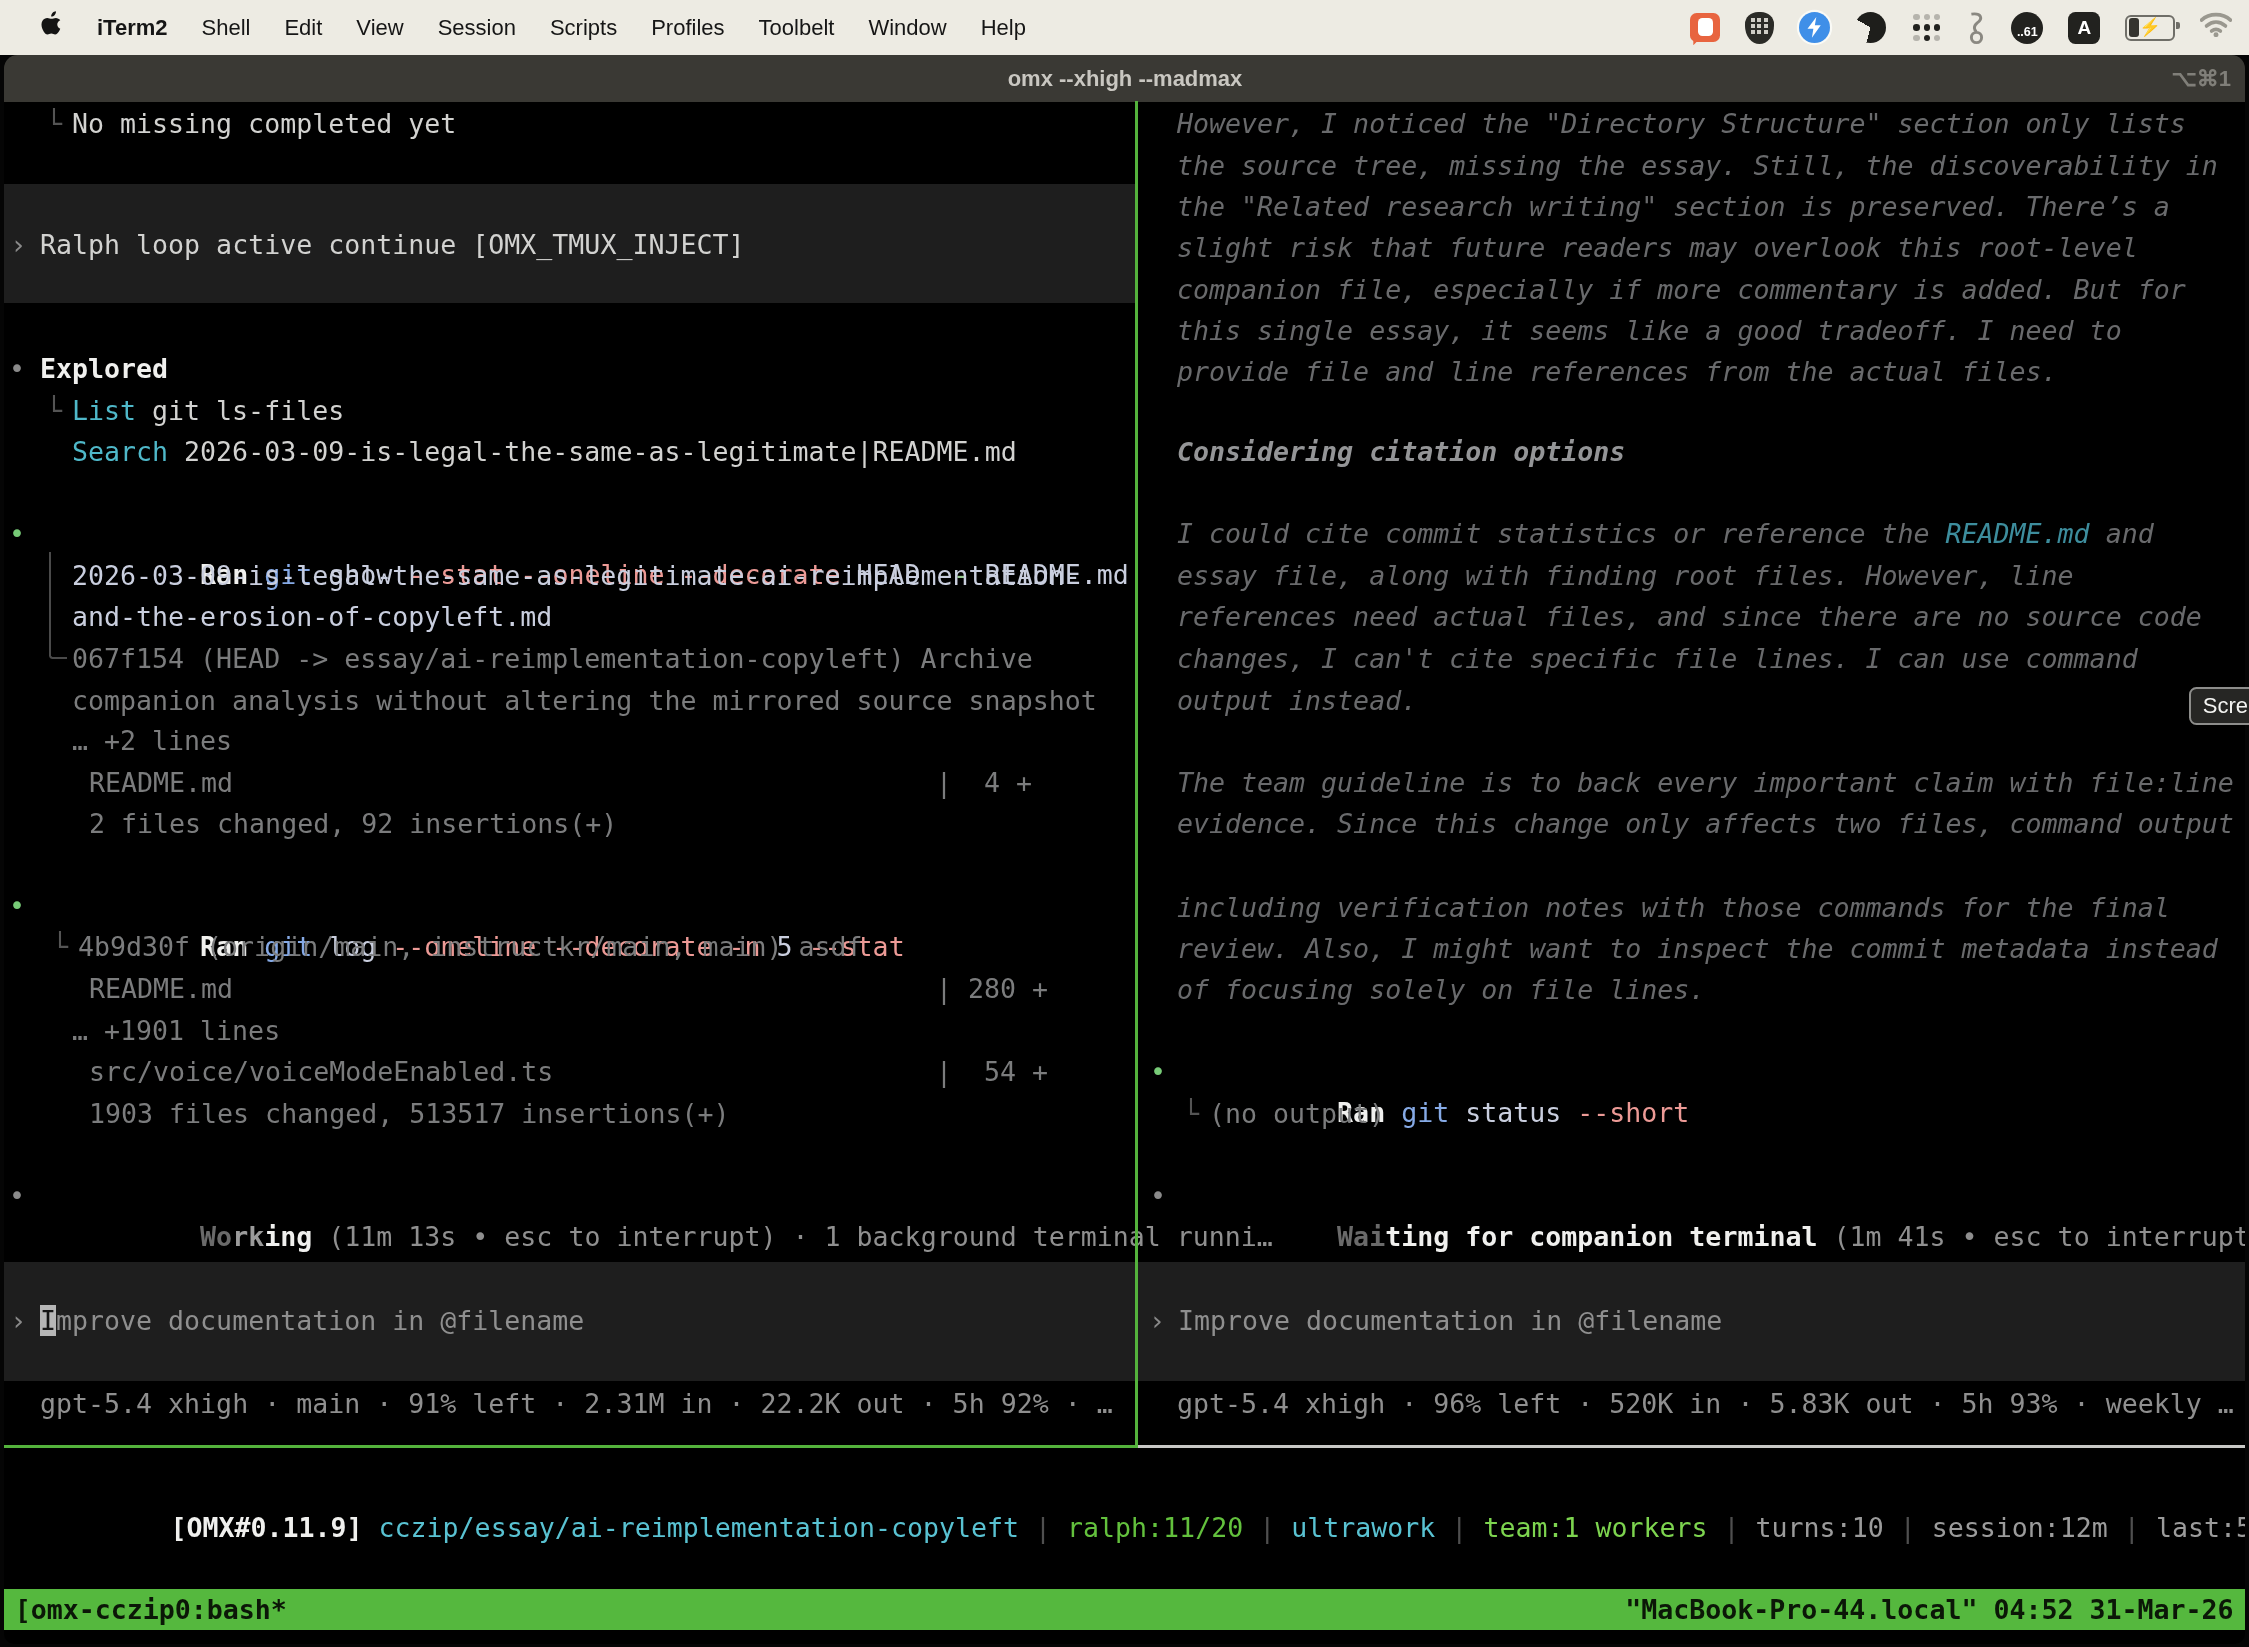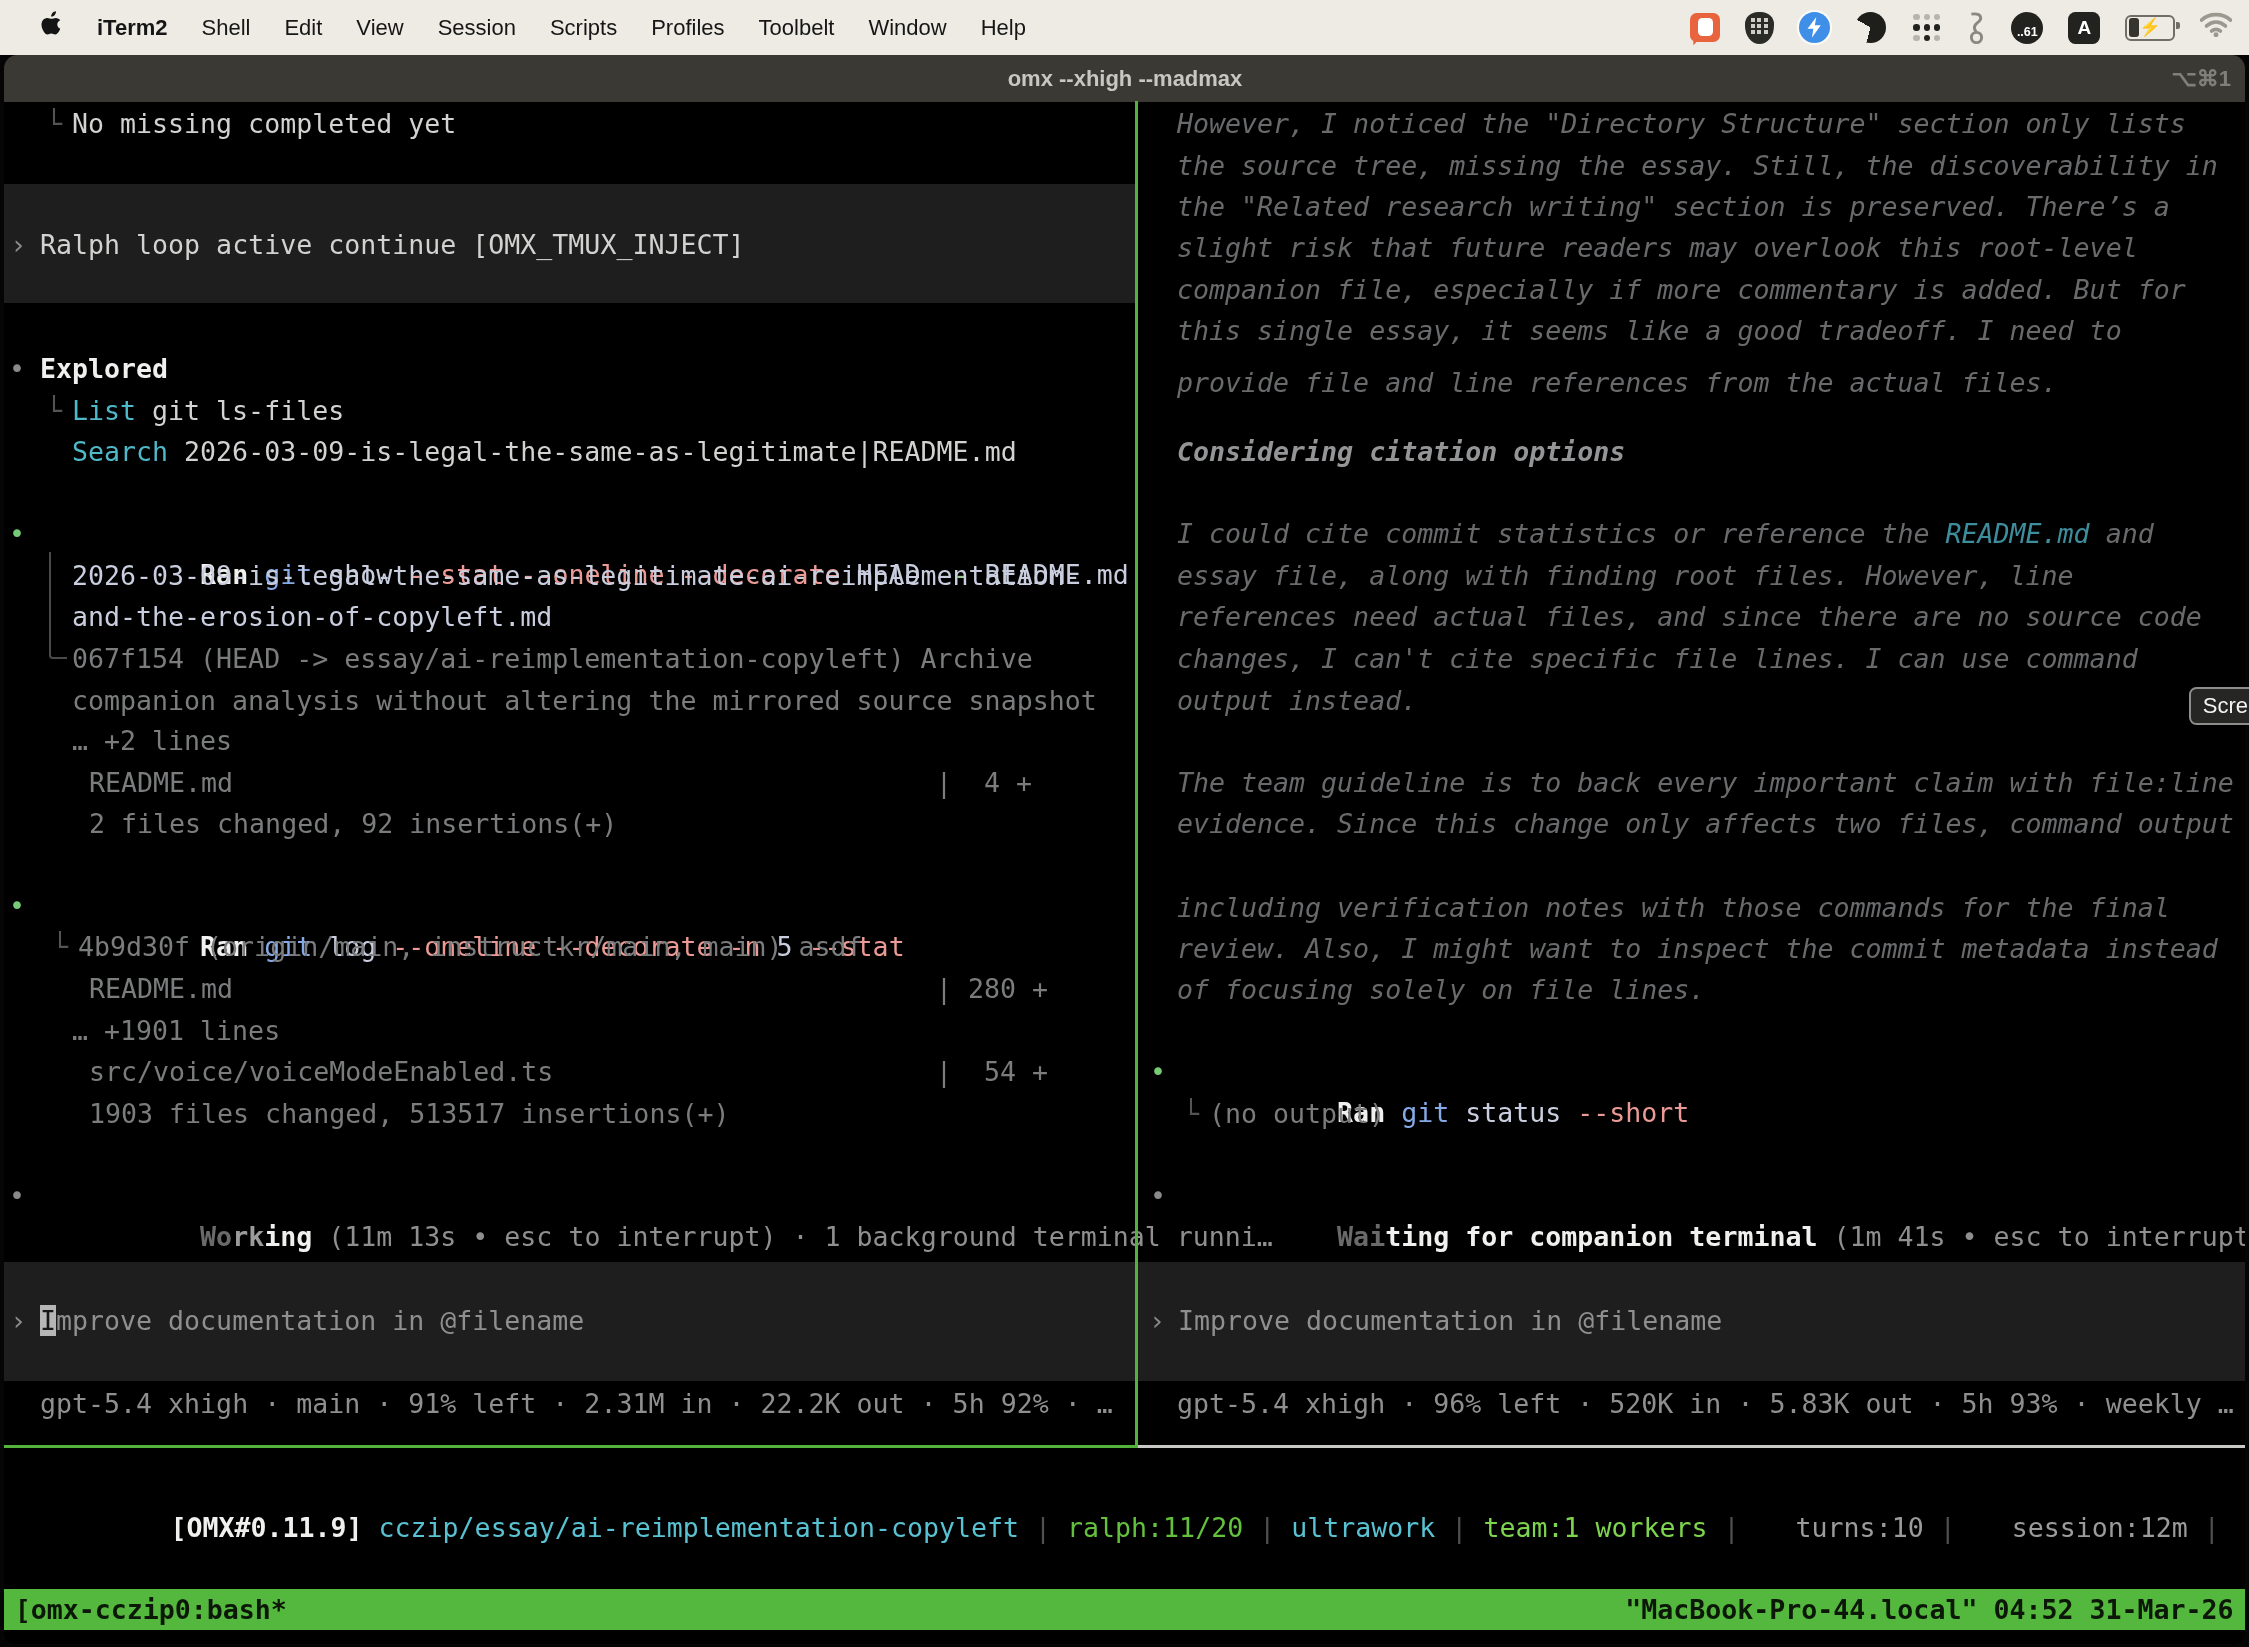--- a/index.html
+++ b/index.html
@@ -79,21 +79,21 @@
   
   #vdiv{position:absolute;left:1135px;top:101px;width:3px;height:1347px;background:#54b23c;}
   #hline-l{position:absolute;left:0;top:1445px;width:1138px;height:3px;background:#54b23c;}
   #hline-r{position:absolute;left:1138px;top:1445px;width:1112px;height:3px;background:#c8c8c6;}
   
   .sep{color:#4f4f4f;}
   .omx-ver{color:#f0f0ee;font-weight:700;}
   .omx-path{color:#59c2d2;}
   .omx-green1{color:#63c13d;text-align:right;}
   .omx-green2{color:#7dd44f;}
-  .omx-gray{color:#9b9b9b;margin-left:40px;}
+  .omx-gray{color:#9b9b9b;}
   
   #tmuxbar{position:absolute;left:4.4px;top:1589px;width:2241px;height:41px;background:#55b83e;}
   #tmux-left{position:absolute;left:10.3px;top:0;font:700 26.6px/41px "DejaVu Sans Mono",monospace;color:#0b1707;white-space:pre;}
   #tmux-right{position:absolute;right:11.8px;top:0;font:700 26.6px/41px "DejaVu Sans Mono",monospace;color:#0b1707;white-space:pre;}
   
   #tooltip{position:absolute;left:2189px;top:687px;width:81px;height:38px;background:#262624;
            border:2.2px solid #8d8d8b;border-radius:7.4px;box-sizing:border-box;
            font-family:"Liberation Sans",sans-serif;font-size:22px;color:#f4f4f2;
            display:flex;align-items:center;padding-left:11.8px;}
 </style>
@@ -261,21 +261,21 @@
       <div class="ln" style="top:1383px">
         <span class="sx dim" style="left:40px">gpt-5.4 xhigh · main · 91% left · 2.31M in · 22.2K out · 5h 92% · …</span>
       </div>
 
       <div class="ln" style="top:103px"><span class="sx it" style="left:1177px">However, I noticed the "Directory Structure" section only lists</span></div>
       <div class="ln" style="top:145px"><span class="sx it" style="left:1177px">the source tree, missing the essay. Still, the discoverability in</span></div>
       <div class="ln" style="top:186px"><span class="sx it" style="left:1177px">the "Related research writing" section is preserved. There’s a</span></div>
       <div class="ln" style="top:227px"><span class="sx it" style="left:1177px">slight risk that future readers may overlook this root-level</span></div>
       <div class="ln" style="top:269px"><span class="sx it" style="left:1177px">companion file, especially if more commentary is added. But for</span></div>
       <div class="ln" style="top:310px"><span class="sx it" style="left:1177px">this single essay, it seems like a good tradeoff. I need to</span></div>
-      <div class="ln" style="top:362px"><span class="sx it" style="left:1177px">provide file and line references from the actual files.</span></div>
+      <div class="ln" style="top:351px"><span class="sx it" style="left:1177px">provide file and line references from the actual files.</span></div>
 
       <div class="ln" style="top:431px">
         <span class="sx hit" style="left:1177px">Considering citation options</span>
       </div>
 
       <div class="ln" style="top:513px">
         <span class="sx" style="left:1177px"><span class="it">I could cite commit statistics or reference the </span><span class="link">README.md</span><span class="it"> and</span></span>
       </div>
       <div class="ln" style="top:555px"><span class="sx it" style="left:1177px">essay file, along with finding root files. However, line</span></div>
       <div class="ln" style="top:596px"><span class="sx it" style="left:1177px">references need actual files, and since there are no source code</span></div>

